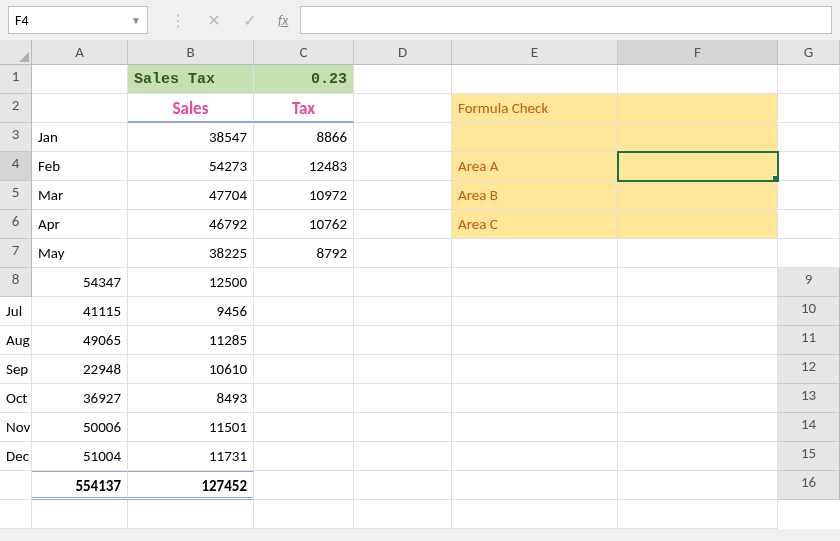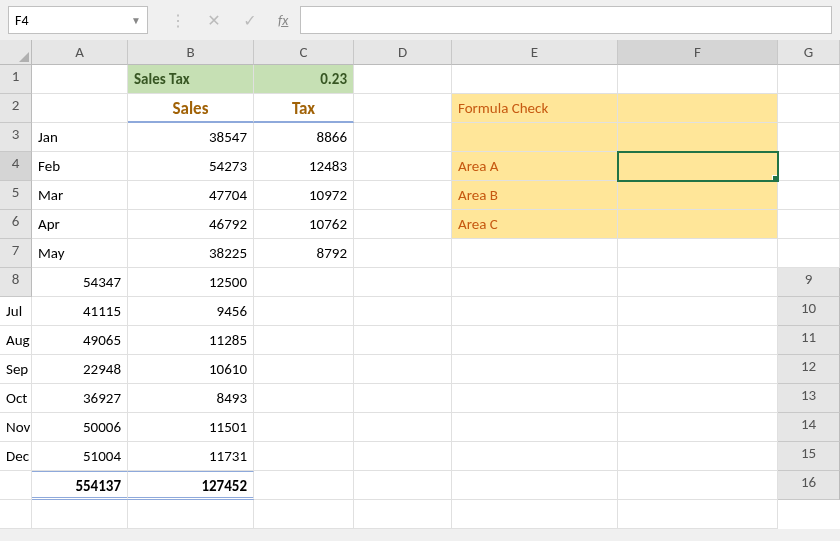--- a/index.html
+++ b/index.html
@@ -141,23 +141,24 @@
     .cell.green-bg {
       background: #c6e0b4;
     }
     .cell.yellow-bg {
       background: #ffe699;
       color: #c65911;
     }
     .header-sales-tax {
       color: #375623;
       font-weight: bold;
+      font-family: Liberation Mono, monospace;
     }
     .section-header {
-      color: #a16207;
+      color: #ec4899;
       font-weight: bold;
       font-size: 17px;
       border-bottom: 2px solid #8ea9db;
     }
     .total-row-b, .total-row-c {
       font-weight: bold;
       border-top: 1px solid #8ea9db;
       border-bottom: 3px double #8ea9db;
     }
     .selected-cell {

